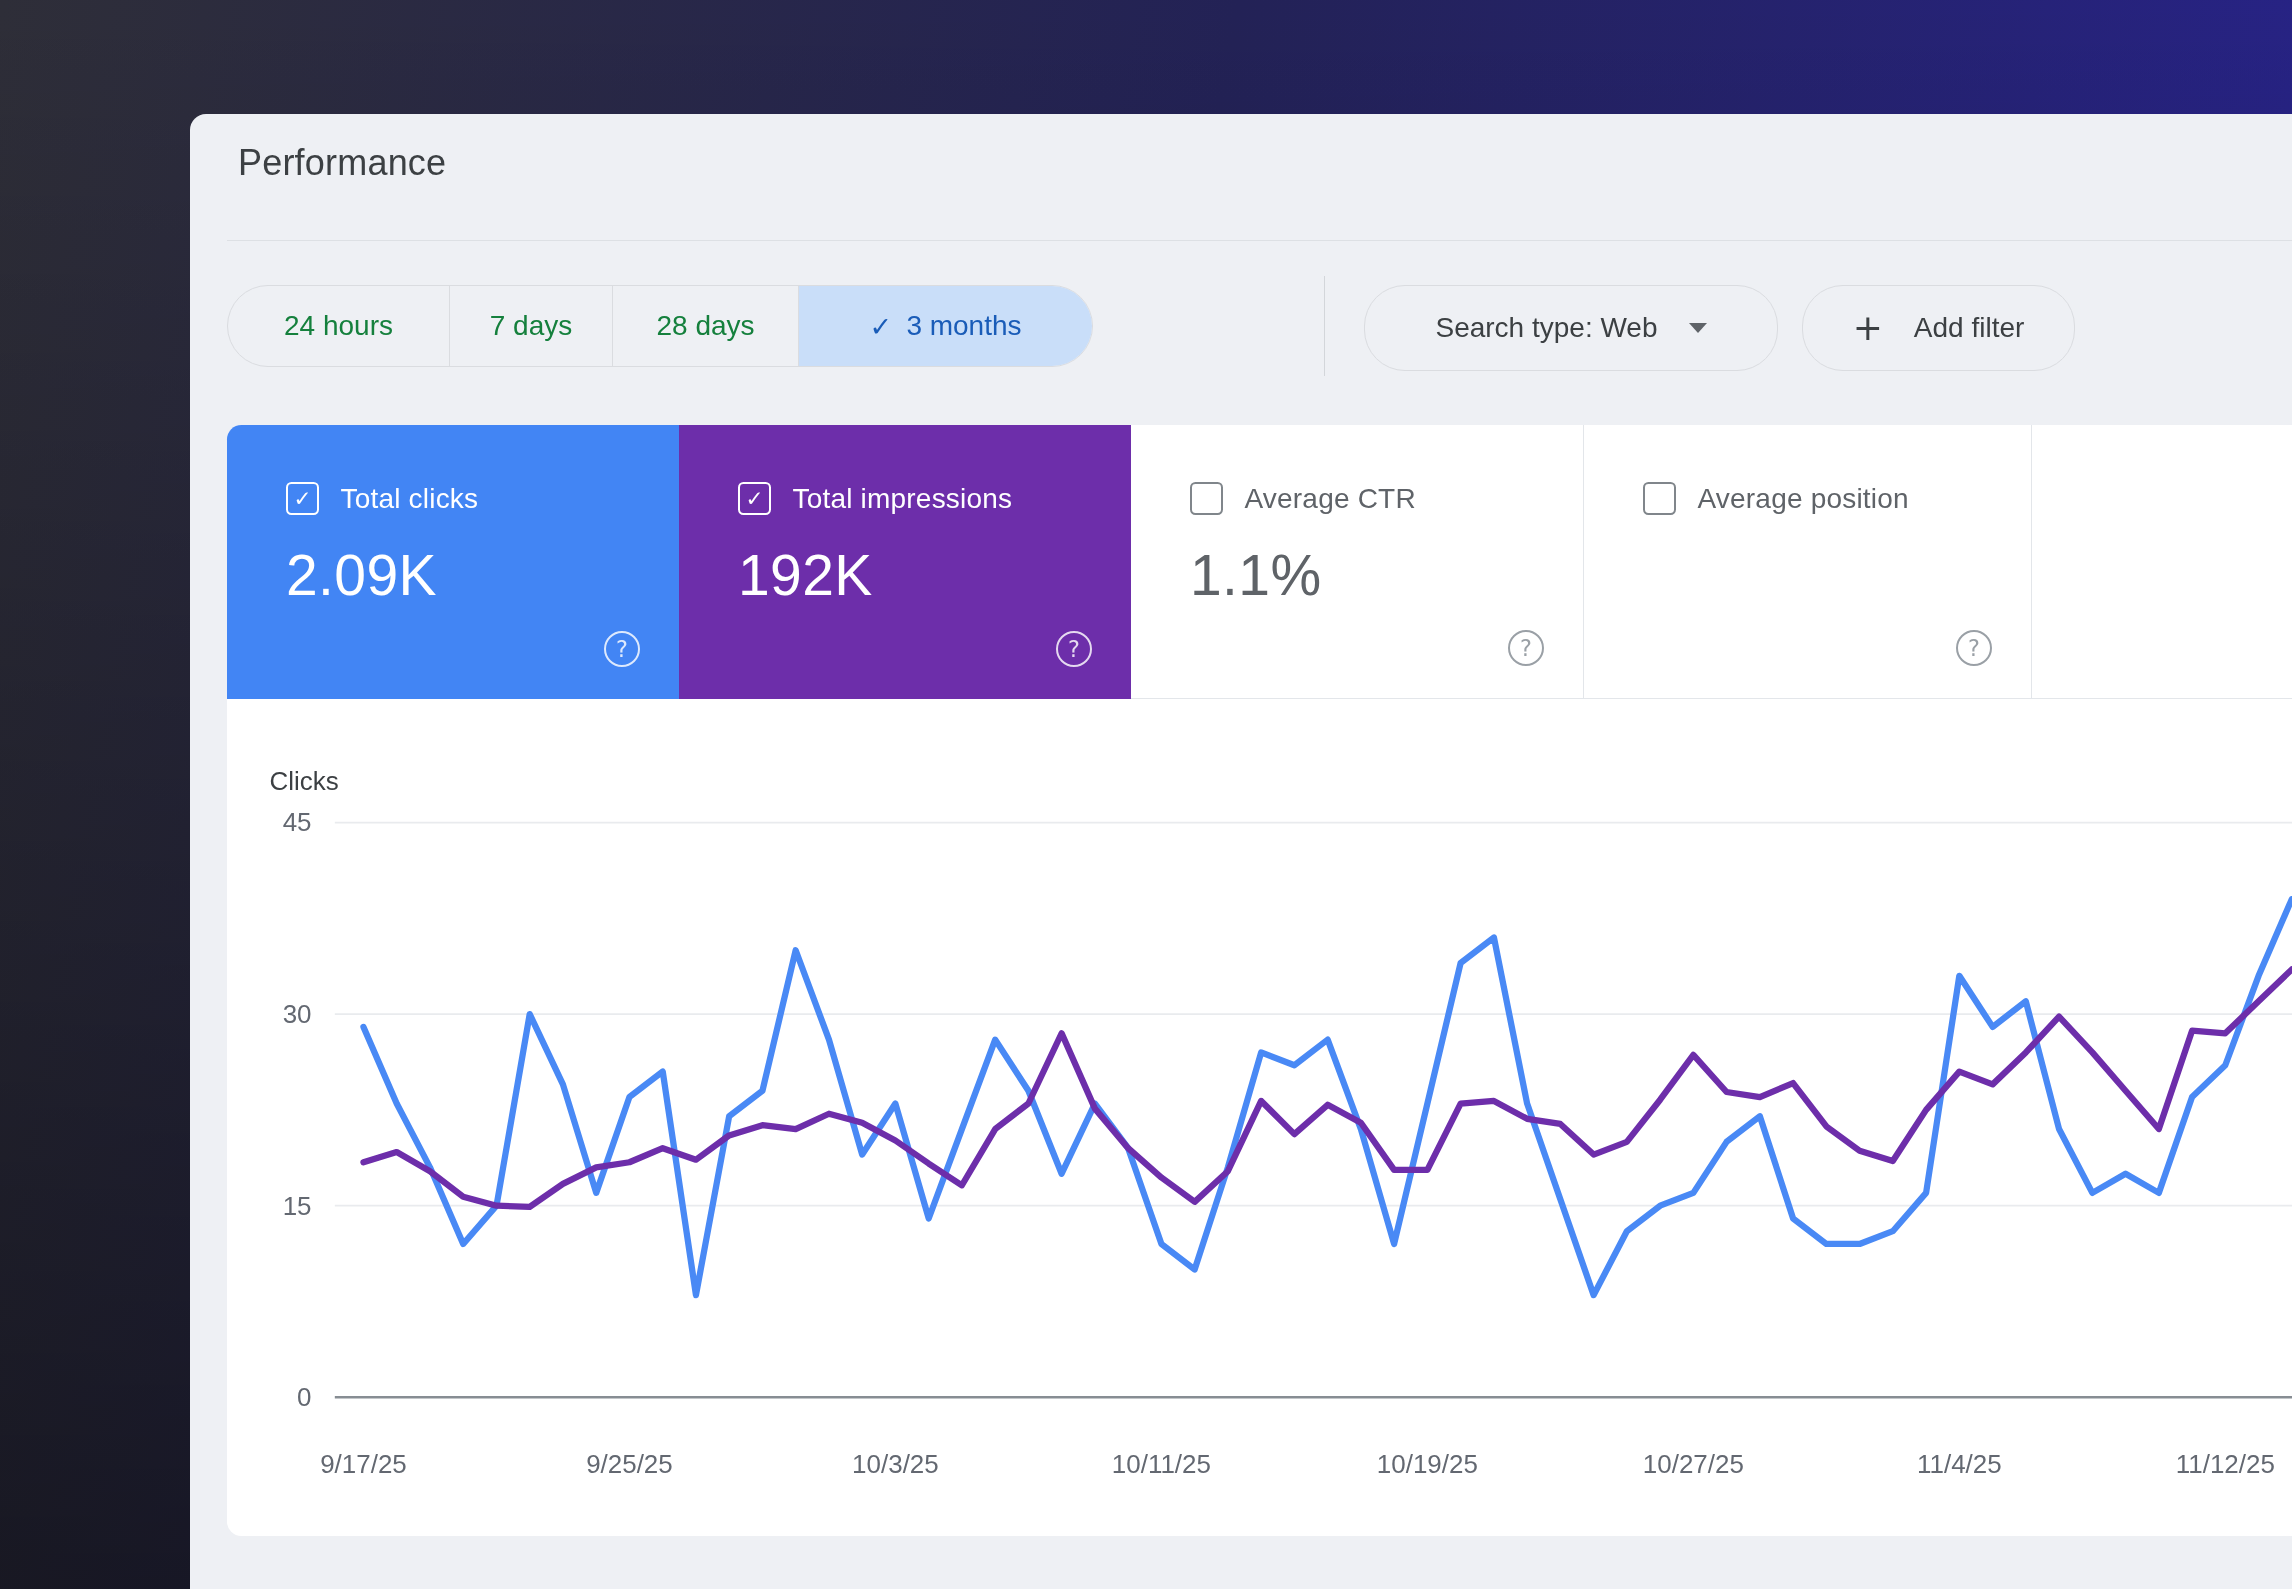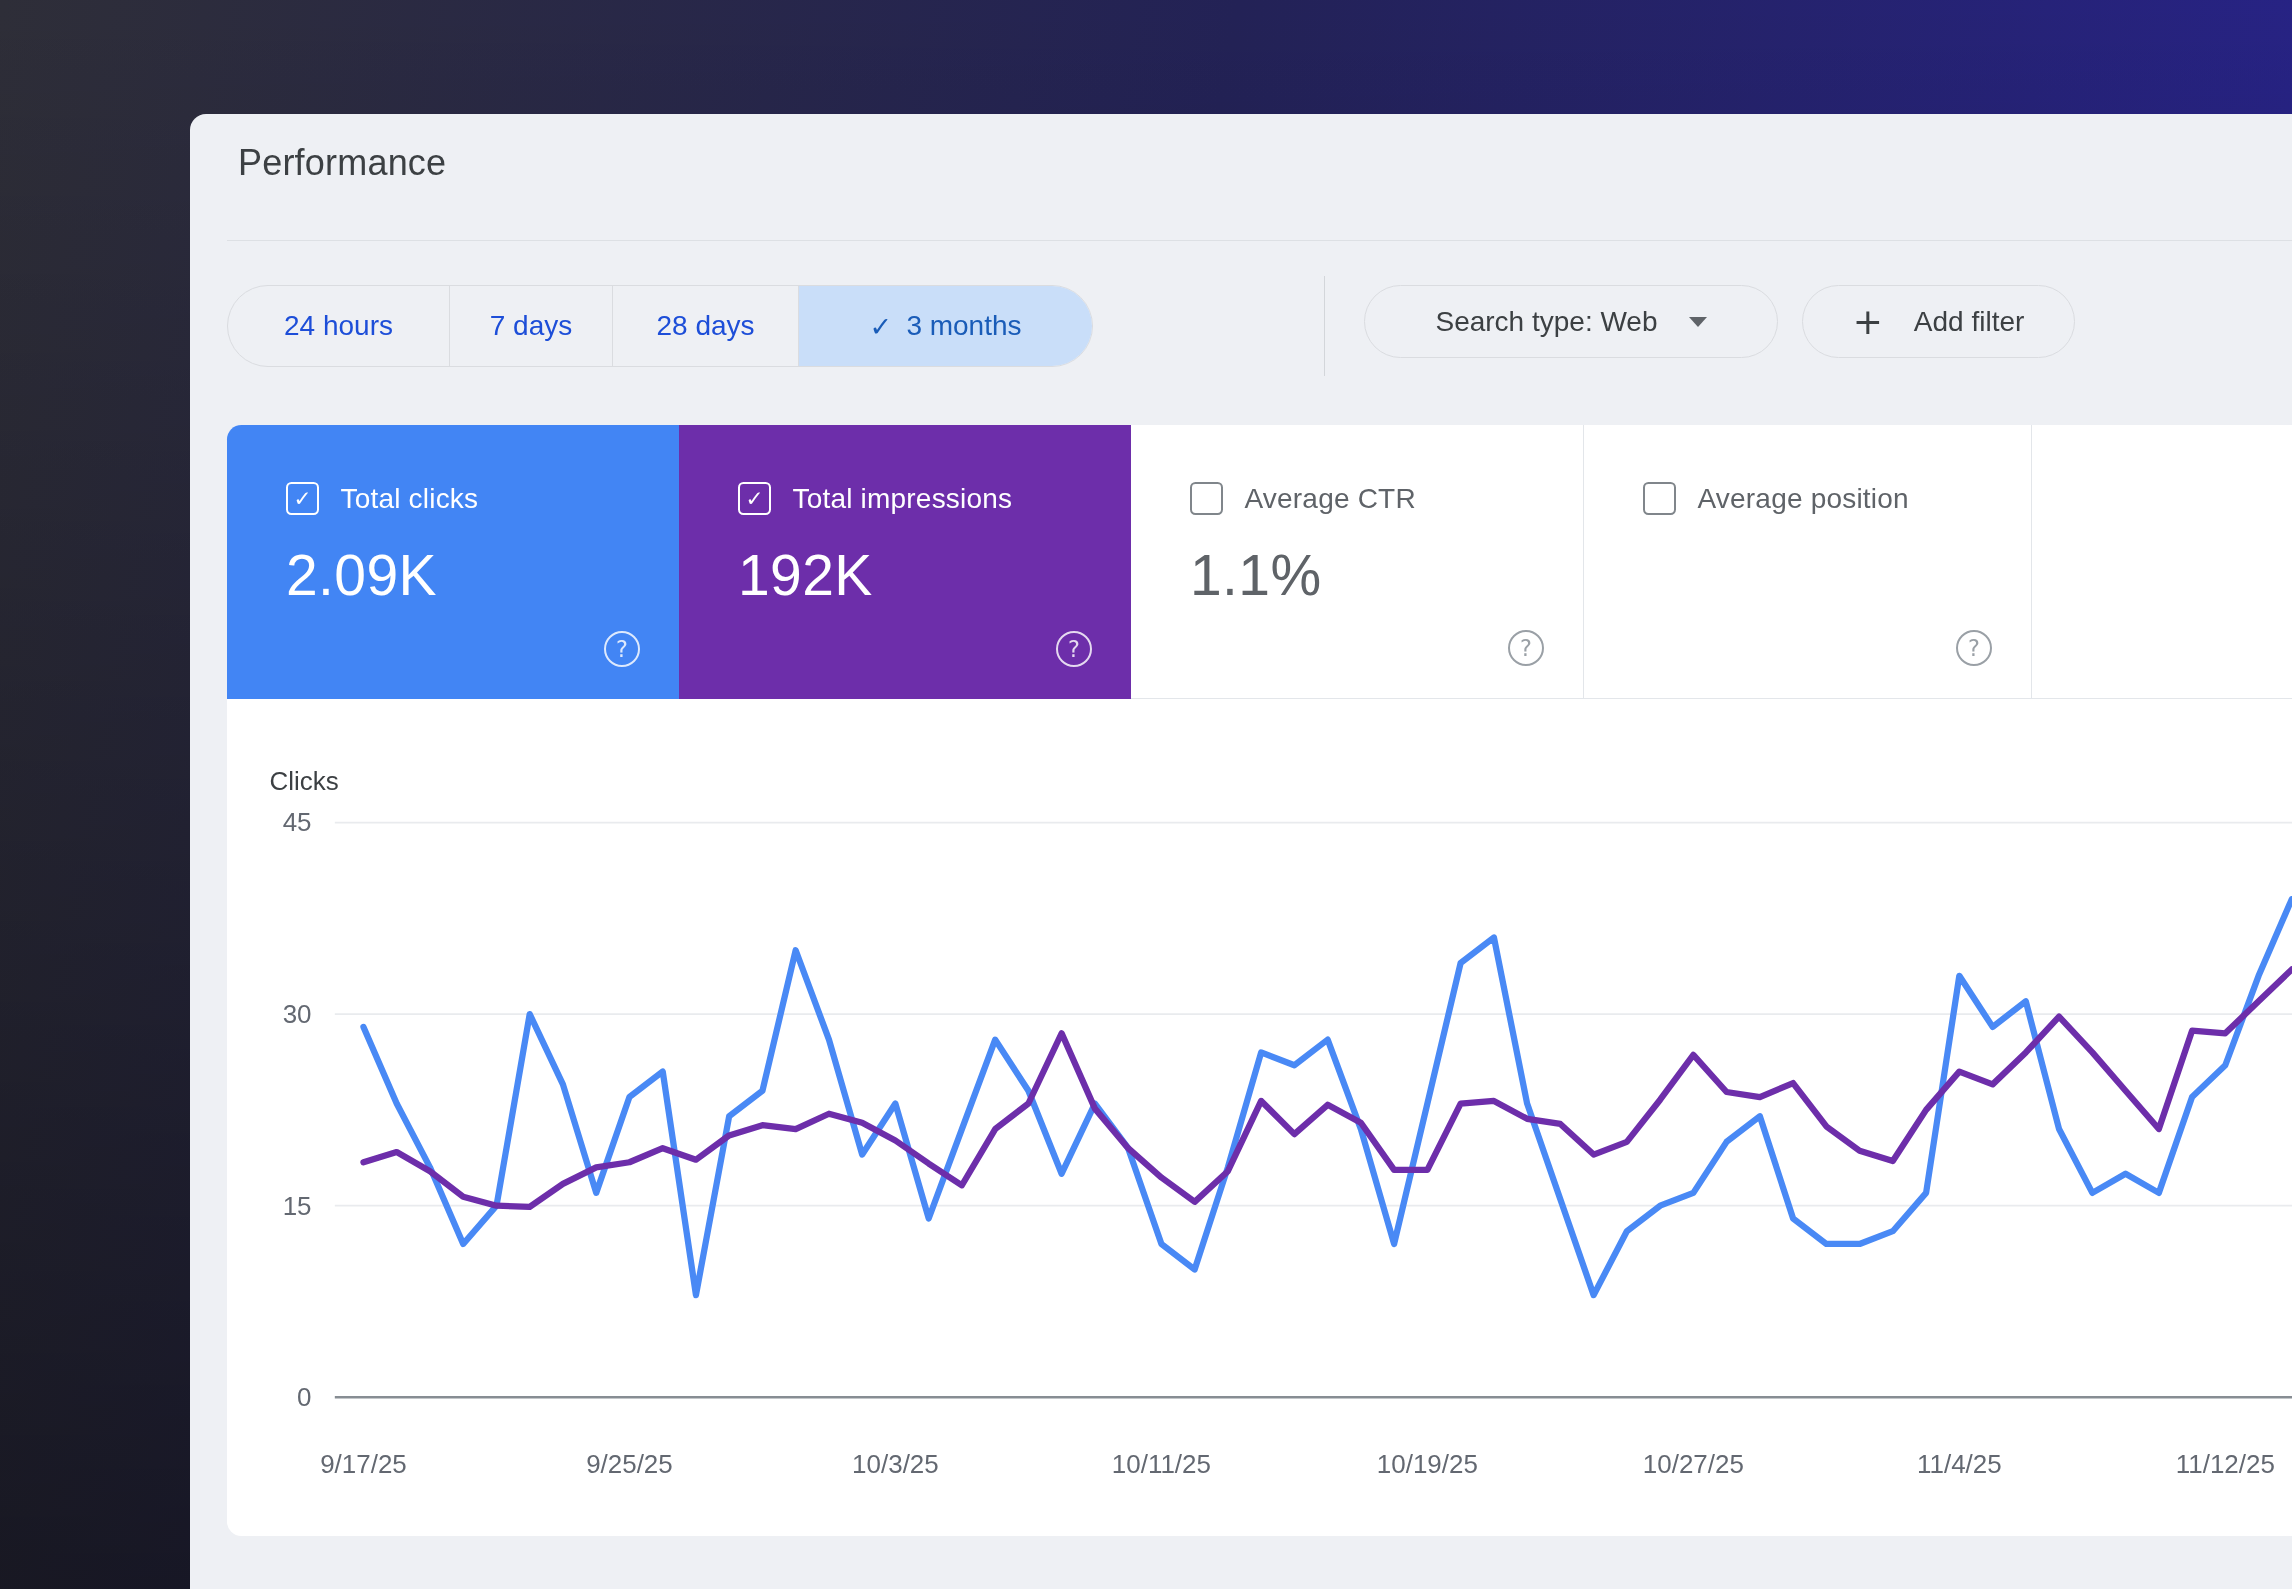--- a/index.html
+++ b/index.html
@@ -11,28 +11,28 @@
   .panel{position:absolute;left:190px;top:114px;width:2103px;height:1476px;
     background:#eef0f4;border-radius:16px 0 0 0;}
   .page-title{position:absolute;left:48px;top:27px;font-size:36px;line-height:43px;
     font-weight:500;color:#3c4043;letter-spacing:0.2px;}
   .title-divider{position:absolute;left:37px;top:126px;right:0;border-top:1.8px solid #dde0e4;}
 
   
   .seg-group{position:absolute;left:37px;top:171px;height:82px;display:flex;
     border:1.8px solid #dadce0;border-radius:41px;overflow:hidden;box-sizing:border-box;}
   .seg{display:flex;align-items:center;justify-content:center;box-sizing:border-box;
-    font-size:28px;font-weight:500;color:#1d4ed8;cursor:pointer;gap:14.3px;}
+    font-size:28px;font-weight:500;color:#15803d;cursor:pointer;gap:14.3px;}
   .seg + .seg{border-left:1.8px solid #dadce0;}
   .seg.selected{background:#c9def9;color:#1a5cb8;}
   .check-glyph{font-family:"DejaVu Sans",sans-serif;font-size:27px;font-weight:700;}
   .caret{width:0;height:0;border-left:9px solid transparent;border-right:9px solid transparent;
     border-top:10.7px solid #5f6368;display:inline-block;}
   .toolbar-divider{position:absolute;left:1134px;top:162px;height:100px;border-left:1.8px solid #d3d6da;}
-  .pill{position:absolute;top:171px;height:73px;border:1.8px solid #dadce0;border-radius:41px;
+  .pill{position:absolute;top:171px;height:86px;border:1.8px solid #dadce0;border-radius:41px;
     box-sizing:border-box;display:flex;align-items:center;justify-content:center;gap:31px;
     font-size:28px;font-weight:500;color:#3c4043;cursor:pointer;}
   .pill-search{left:1174px;width:414px;}
   .pill-filter{left:1612px;width:273px;}
   .plus-glyph{font-family:"DejaVu Sans",sans-serif;font-size:36px;font-weight:400;line-height:36px;}
 
   
   .card{position:absolute;left:37px;top:311px;width:2066px;height:1111px;background:#ffffff;
     border-radius:14.3px 0 0 14.3px;}
   .tiles{display:flex;height:274px;}

